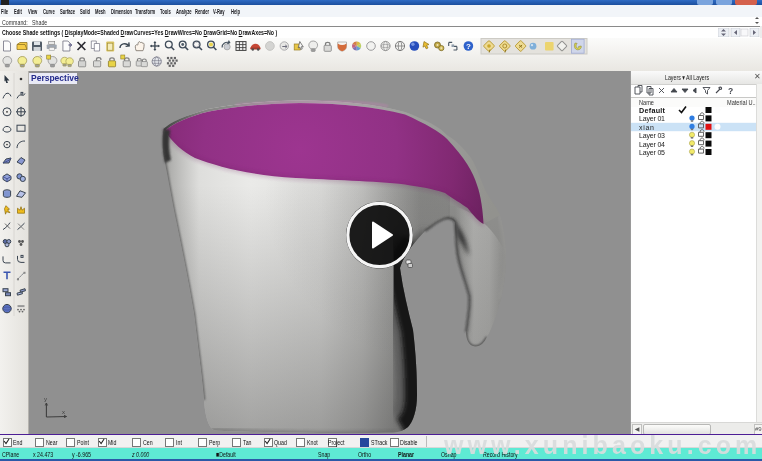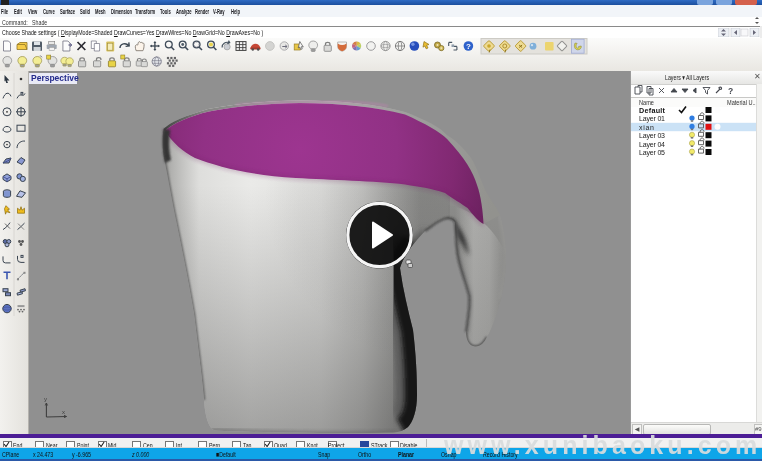--- a/index.html
+++ b/index.html
@@ -4,31 +4,31 @@
   html,body{margin:0;padding:0;}
   body{width:762px;height:461px;overflow:hidden;position:relative;
        font-family:"Liberation Sans", sans-serif;background:#ececec;}
   .abs{position:absolute;}
   #titlebar{left:0;top:0;width:762px;height:5px;background:linear-gradient(#2f6bc4,#1c4f9e);}
   #menubar{left:0;top:5px;width:762px;height:12px;background:#f2f5f9;border-bottom:1px solid #dfe2e6;
      font-size:7.5px;color:#15151a;}
   #menubar span{position:absolute;top:2px;white-space:pre;transform:scaleX(0.55);transform-origin:0 0;font-weight:bold;}
   #cmdline{left:0;top:17px;width:762px;height:9px;background:#ffffff;font-size:7.5px;color:#333;}
   #setbox{left:0;top:26px;width:760px;height:11px;background:#ffffff;border:1px solid #8a8a8a;
-     border-left:none;border-right:none;font-size:7.5px;color:#111;}
+     border-left:none;border-right:none;font-size:7.5px;color:#111;font-weight:bold;}
   .sx{transform:scaleX(0.8);transform-origin:0 0;display:inline-block;white-space:pre;}
   .sx7{transform:scaleX(0.7);transform-origin:0 0;display:inline-block;white-space:pre;}
   #toolbars{left:0;top:38px;width:762px;height:33px;background:linear-gradient(#fbfbfa,#e9e7e2);border-bottom:1px solid #cfcdc8;}
   #sidebar{left:0;top:71px;width:28px;height:363px;background:linear-gradient(90deg,#f2f1ee,#e4e2dd);border-right:1px solid #b5b3ae;}
   #viewport{left:29px;top:71px;width:601px;height:363px;background:#909090;}
   #persp{left:29px;top:73px;width:46px;height:11px;background:#e9eaf6;color:#232a8c;
      font-size:8.5px;font-weight:bold;padding-left:2px;line-height:11px;}
   #layers{left:630px;top:71px;width:132px;height:363px;background:#ffffff;border-left:1px solid #9a9a9a;}
-  #osnap{left:0;top:434px;width:762px;height:13px;background:#f1f1f1;border-top:4px solid #4c1d95;font-size:7.5px;color:#111;}
-  #statusbar{left:0;top:447px;width:762px;height:12px;background:#0ea5e9;border-top:1px solid #d8d8d8;
+  #osnap{left:0;top:434px;width:762px;height:13px;background:#f1f1f1;border-top:1px solid #4c1d95;font-size:7.5px;color:#111;}
+  #statusbar{left:0;top:447px;width:762px;height:12px;background:#5eead4;border-top:1px solid #d8d8d8;
      font-size:7.5px;color:#111;}
   #bottomstrip{left:0;top:459px;width:762px;height:2px;background:#2b59a8;}
   #watermark{left:444px;top:434px;width:330px;height:26px;color:rgba(216,219,221,0.93);
      font-size:25px;font-weight:bold;letter-spacing:4.1px;line-height:23px;white-space:pre;}
   .cb{position:absolute;top:3px;width:7px;height:7px;background:#fff;border:1px solid #777;}
   .cbl{position:absolute;top:3px;white-space:pre;}
 </style></head>
 <body>
 <div id="titlebar" class="abs">
   <div class="abs" style="left:697px;top:0;width:16px;height:5px;background:#7aa4dd;border-radius:0 0 2px 2px;"></div>

